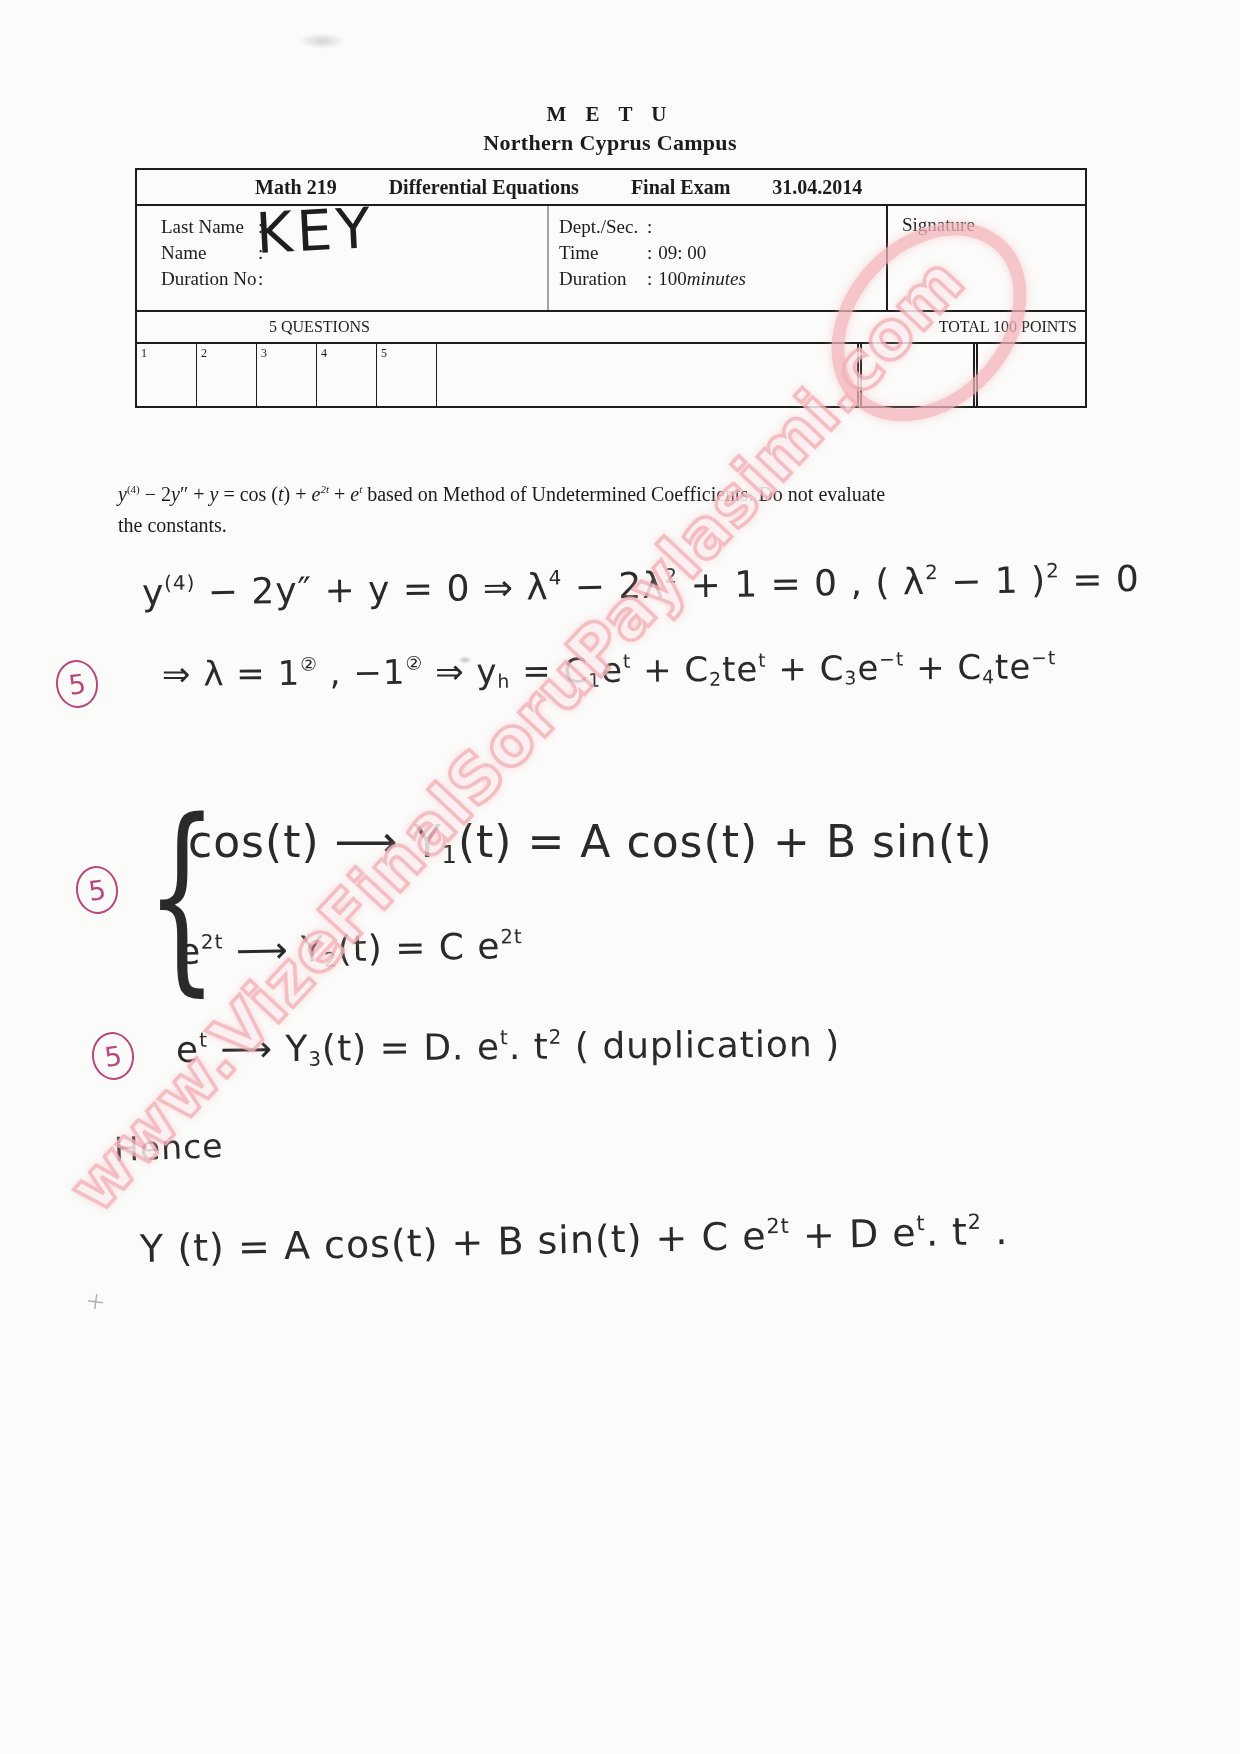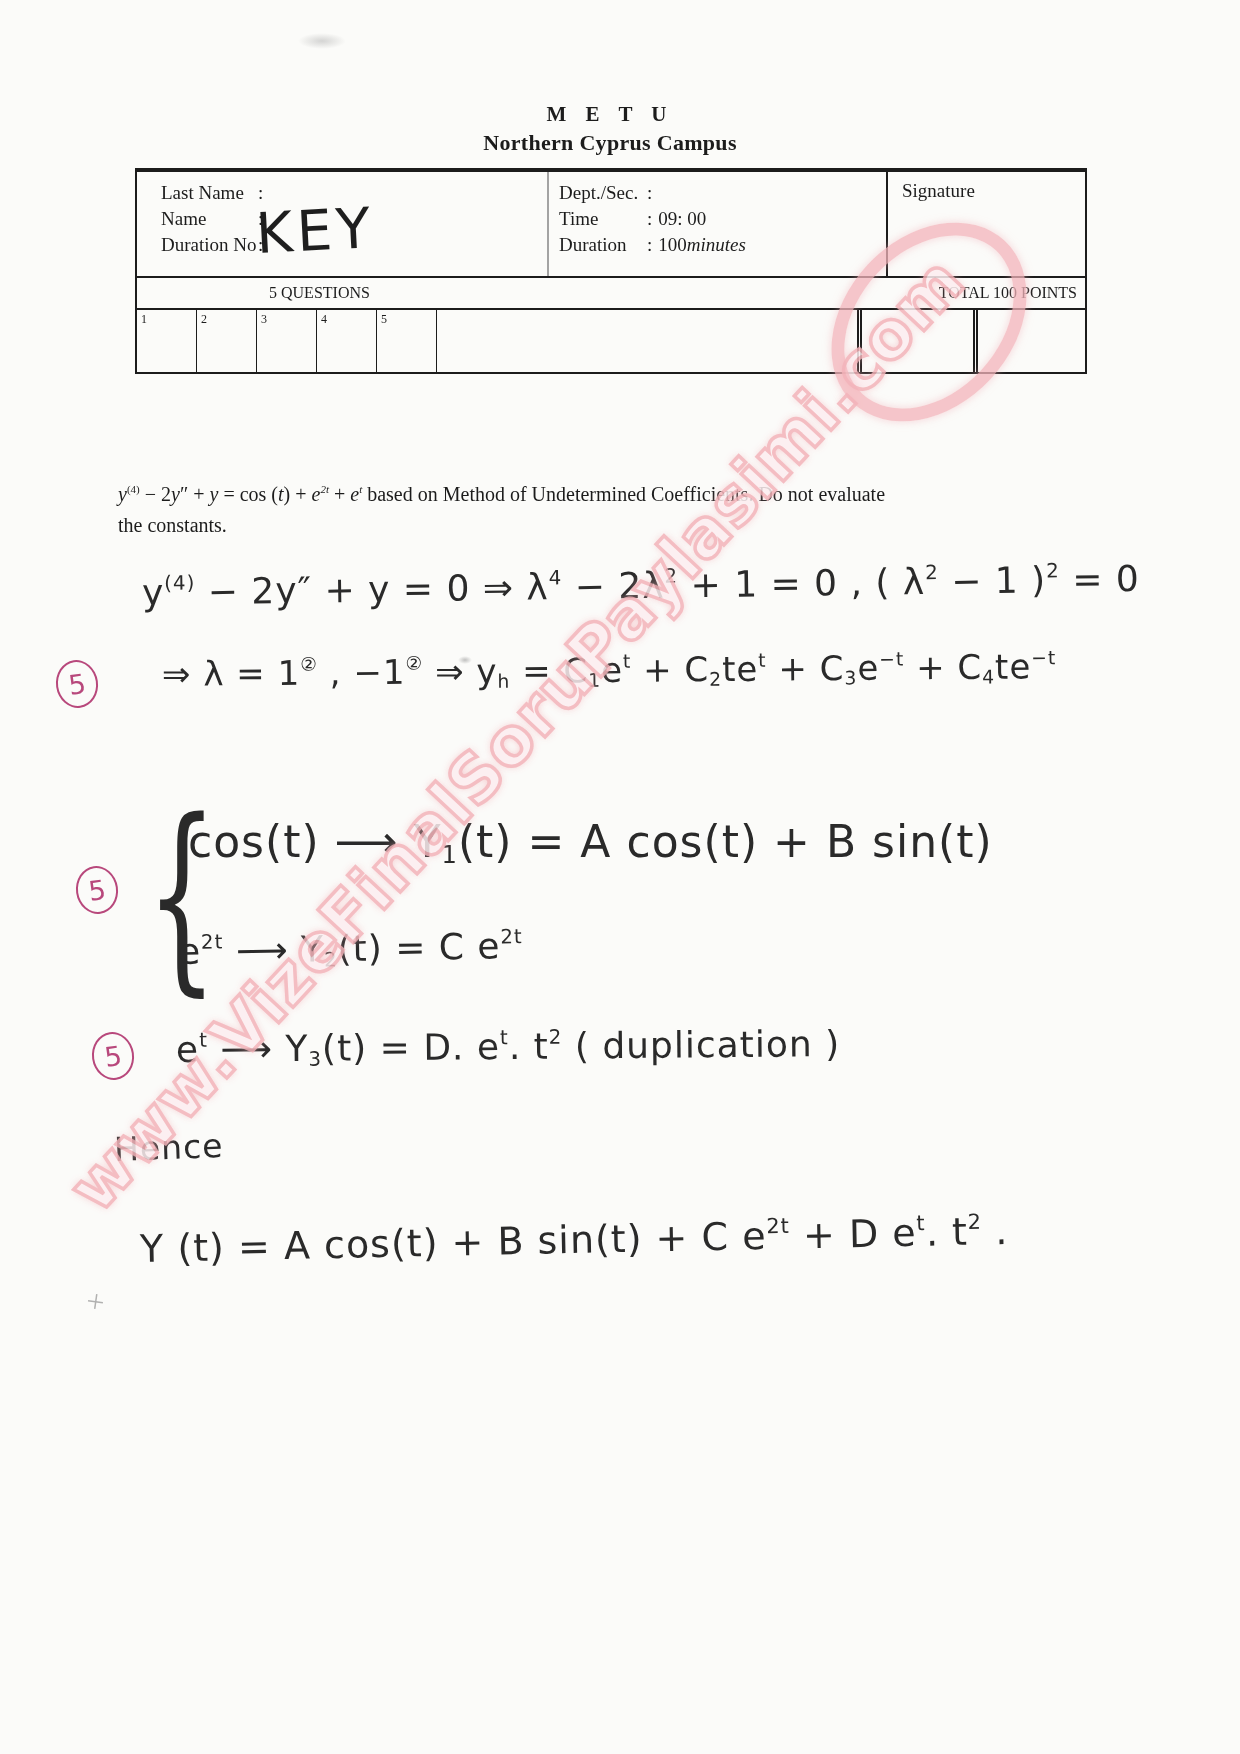--- a/index.html
+++ b/index.html
@@ -93,20 +93,26 @@
 <body>
 
 <div class="smudge"></div>
 <div class="smudge2"></div>
 <div class="stray"></div>
 
 <div class="uni">M E T U</div>
 <div class="campus">Northern Cyprus Campus</div>
 
 <div class="exam-table">
+  <div class="row-course">
+    <span class="cc">Math 219</span>
+    <span class="ct">Differential Equations</span>
+    <span class="ce">Final Exam</span>
+    <span class="cd">31.04.2014</span>
+  </div>
   <div class="row-id">
     <div class="col-id">
       <div class="fline">
         <span class="flab">Last Name</span>
         <span>:</span>
       </div>
       <div class="fline">
         <span class="flab">Name</span>
         <span>:</span>
       </div>

